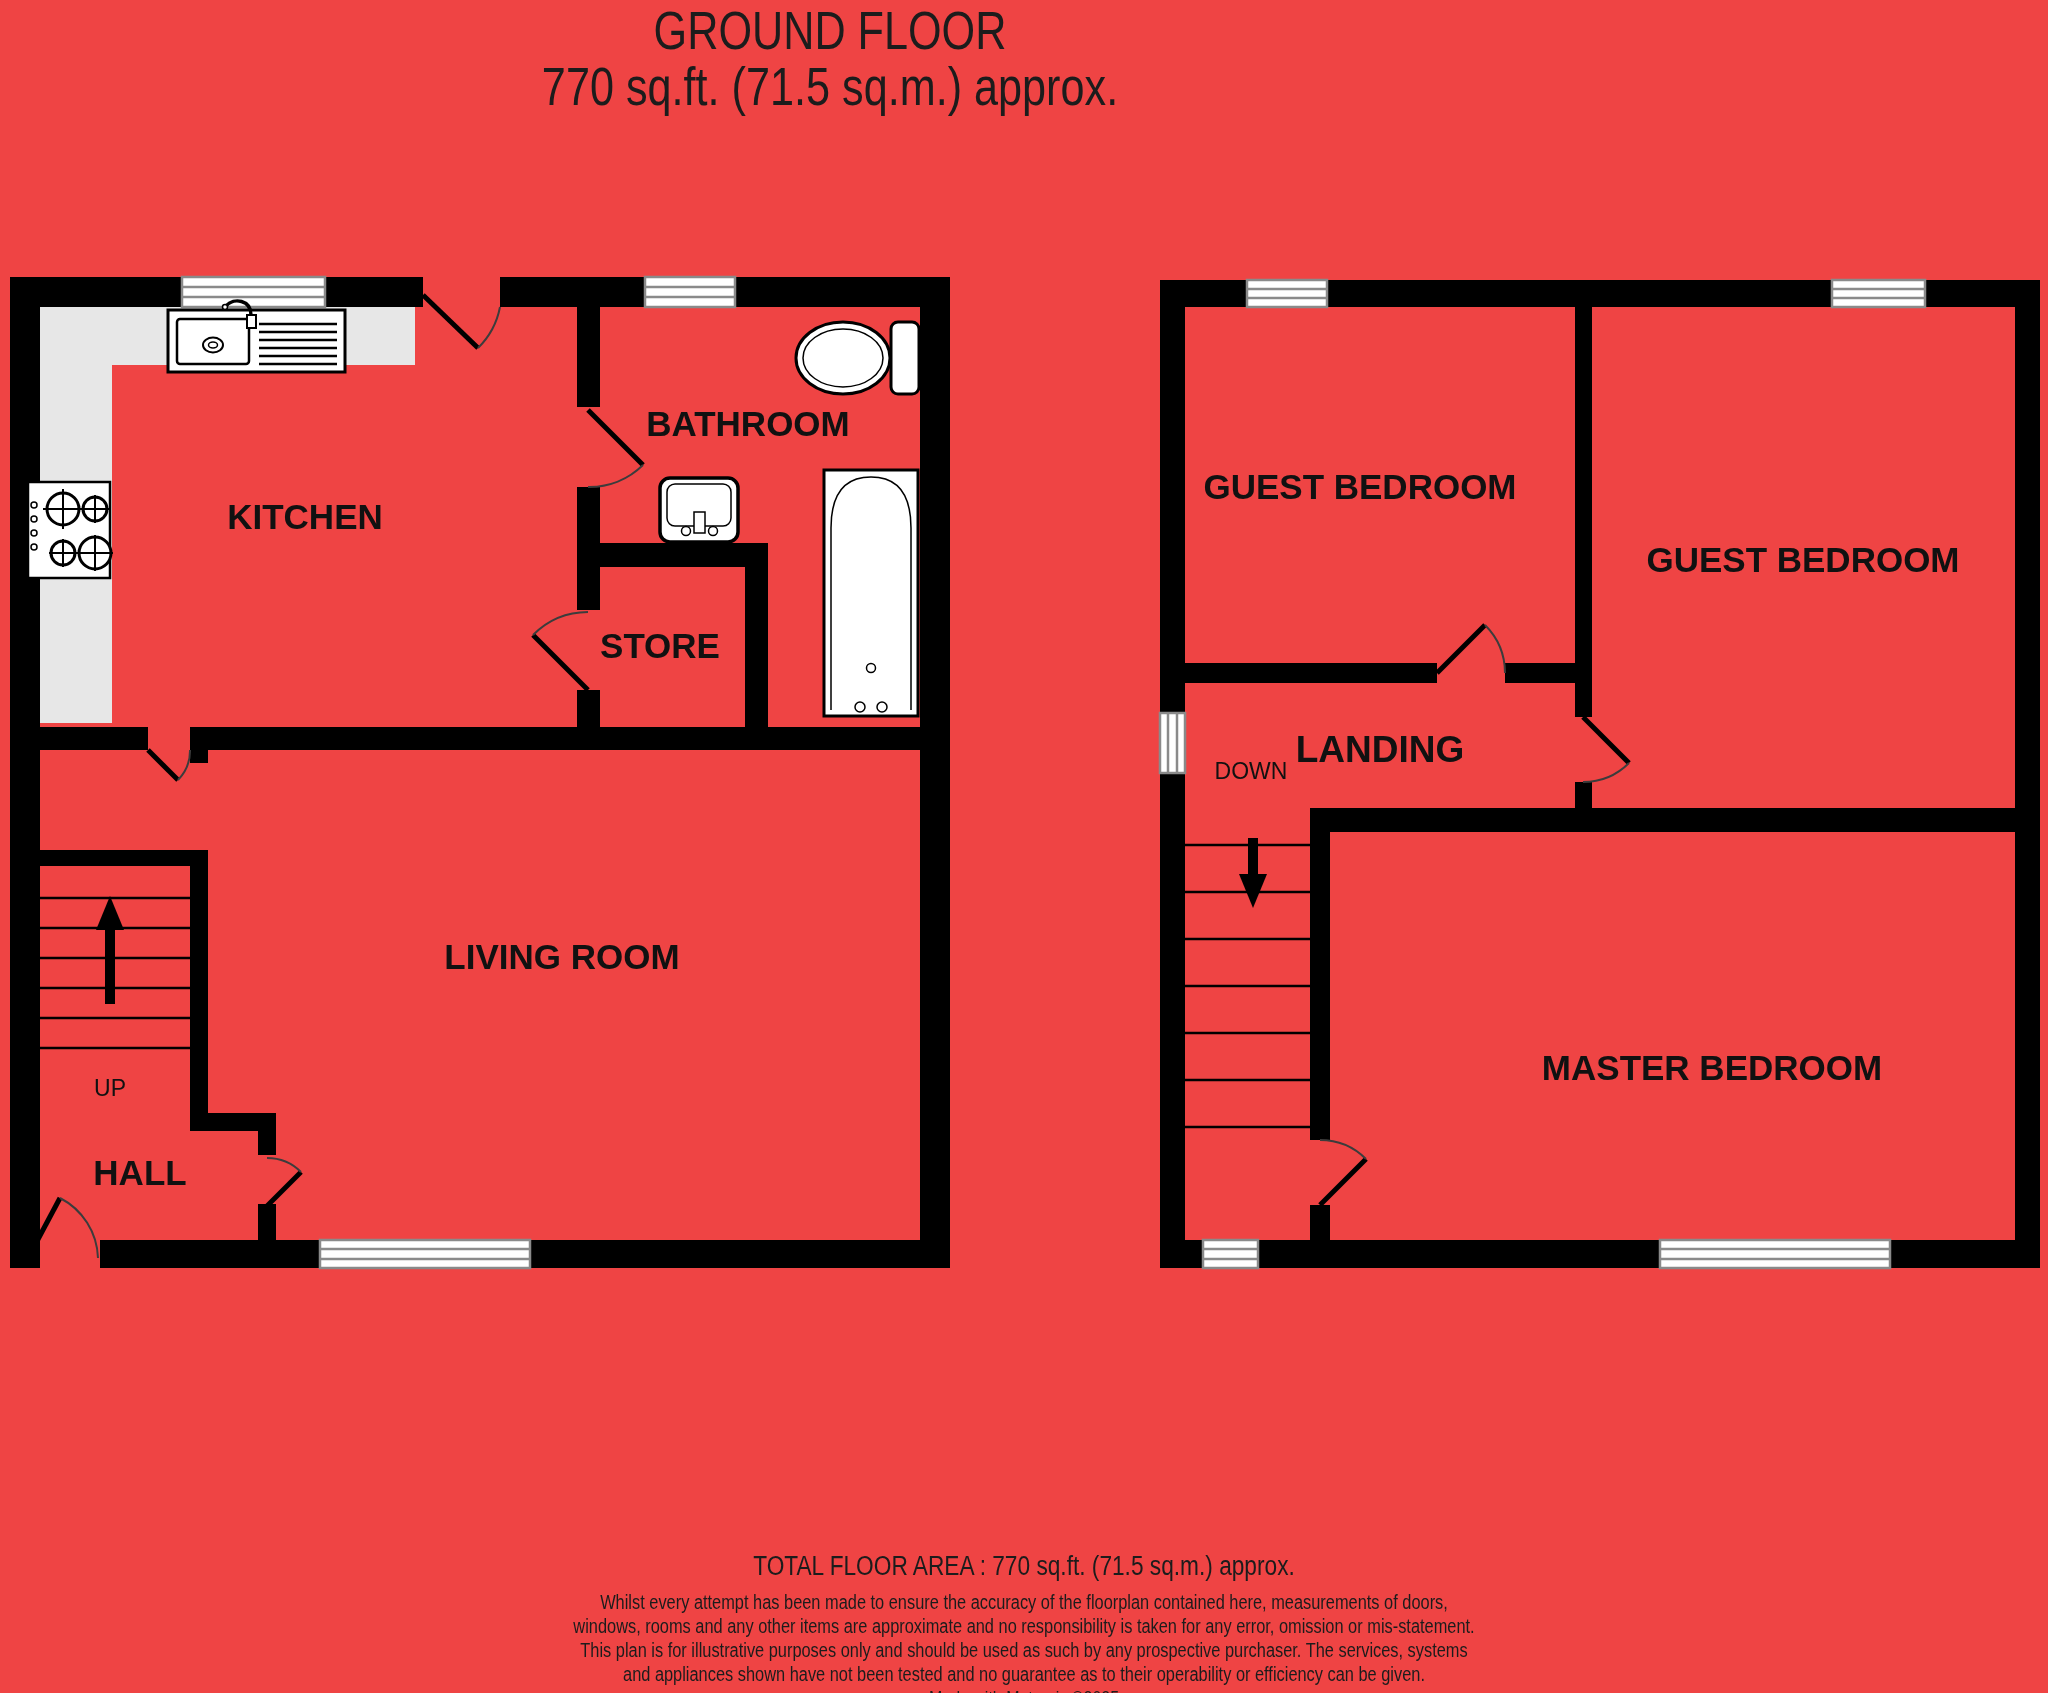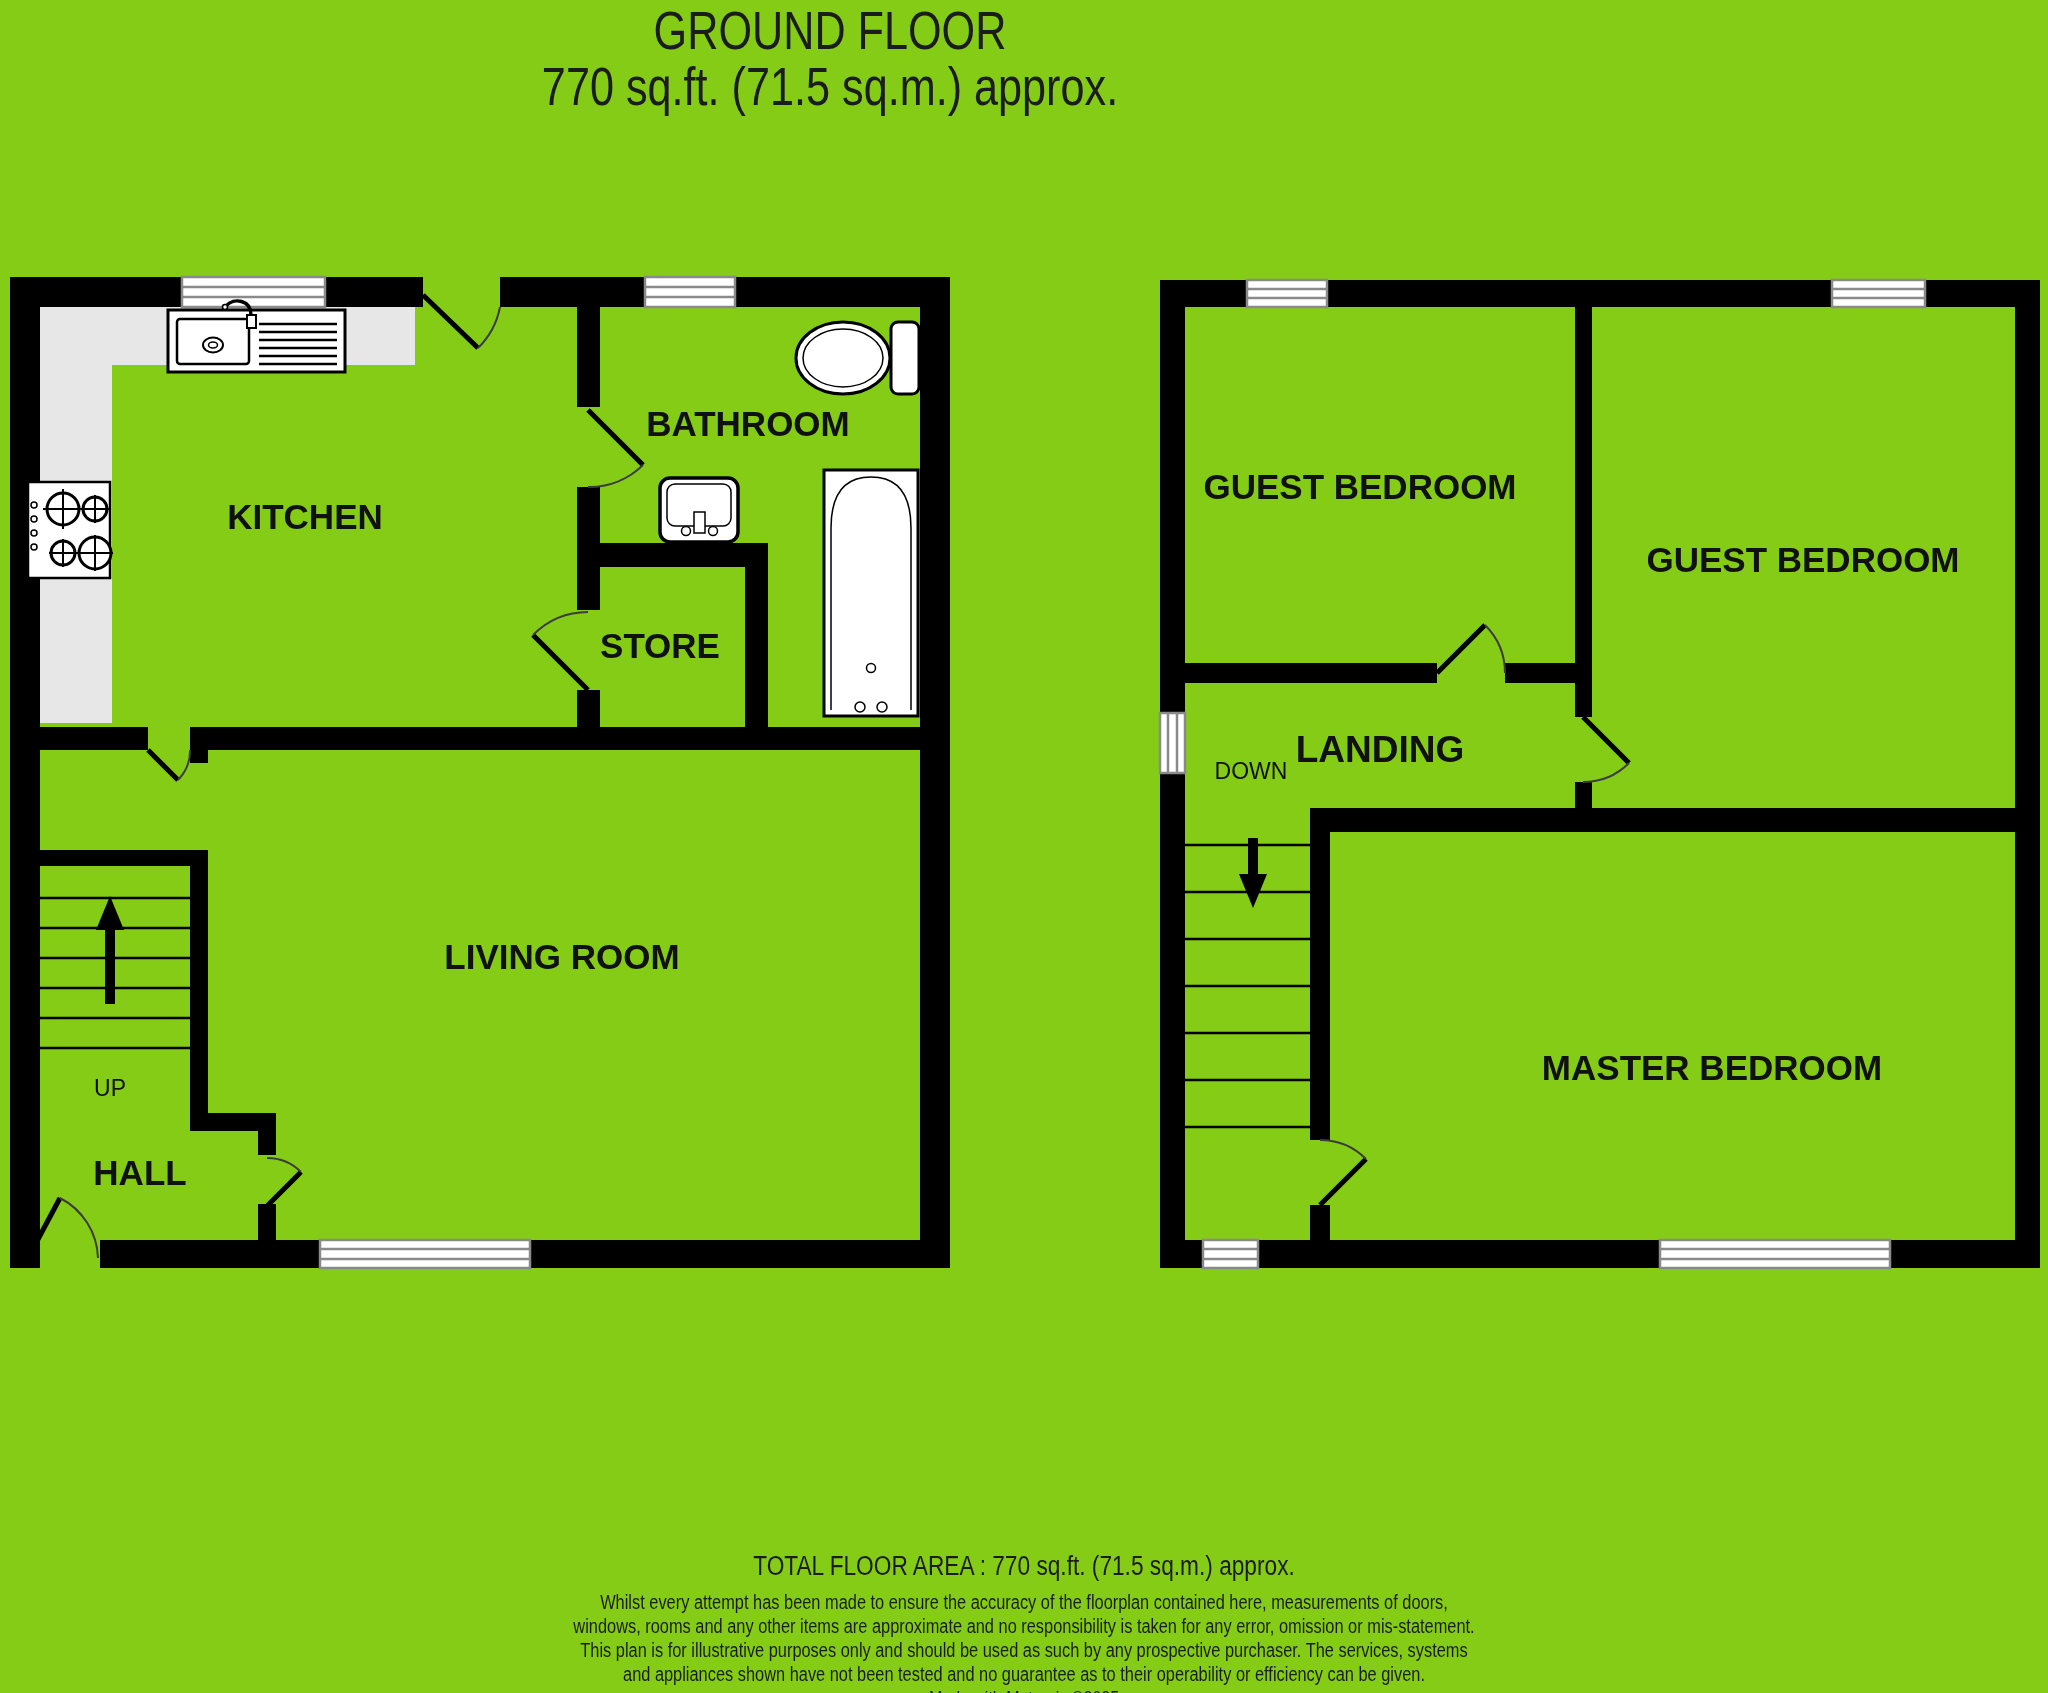--- a/index.html
+++ b/index.html
@@ -1,16 +1,16 @@
 <!DOCTYPE html>
 <html><head>
 <meta charset="utf-8">
 <style>
   html,body{margin:0;padding:0;background:#fff;}
-  #canvas{position:relative;width:2048px;height:1693px;background:#84cc16;
+  #canvas{position:relative;width:2048px;height:1693px;background:#ef4444;
           font-family:"Liberation Sans",sans-serif;overflow:hidden;}
   .title-block{position:absolute;top:2px;left:0;width:1660px;text-align:center;
                transform:scaleX(0.80);transform-origin:830px 0;color:#1c1c1c;}
   .title-line1{font-size:54px;line-height:56px;font-weight:400;}
   .title-line2{font-size:54px;line-height:56px;font-weight:400;}
   .footer-block{position:absolute;top:1550px;left:484px;width:1080px;text-align:center;
                 transform:scaleX(0.84);transform-origin:540px 0;color:#1c1c1c;}
   .footer-area{font-size:27px;line-height:32px;font-weight:400;margin-bottom:8px;}
   .footer-disclaimer{font-size:19.5px;line-height:24px;font-weight:400;}
   .footer-credit{font-size:19px;line-height:24px;font-weight:400;}

